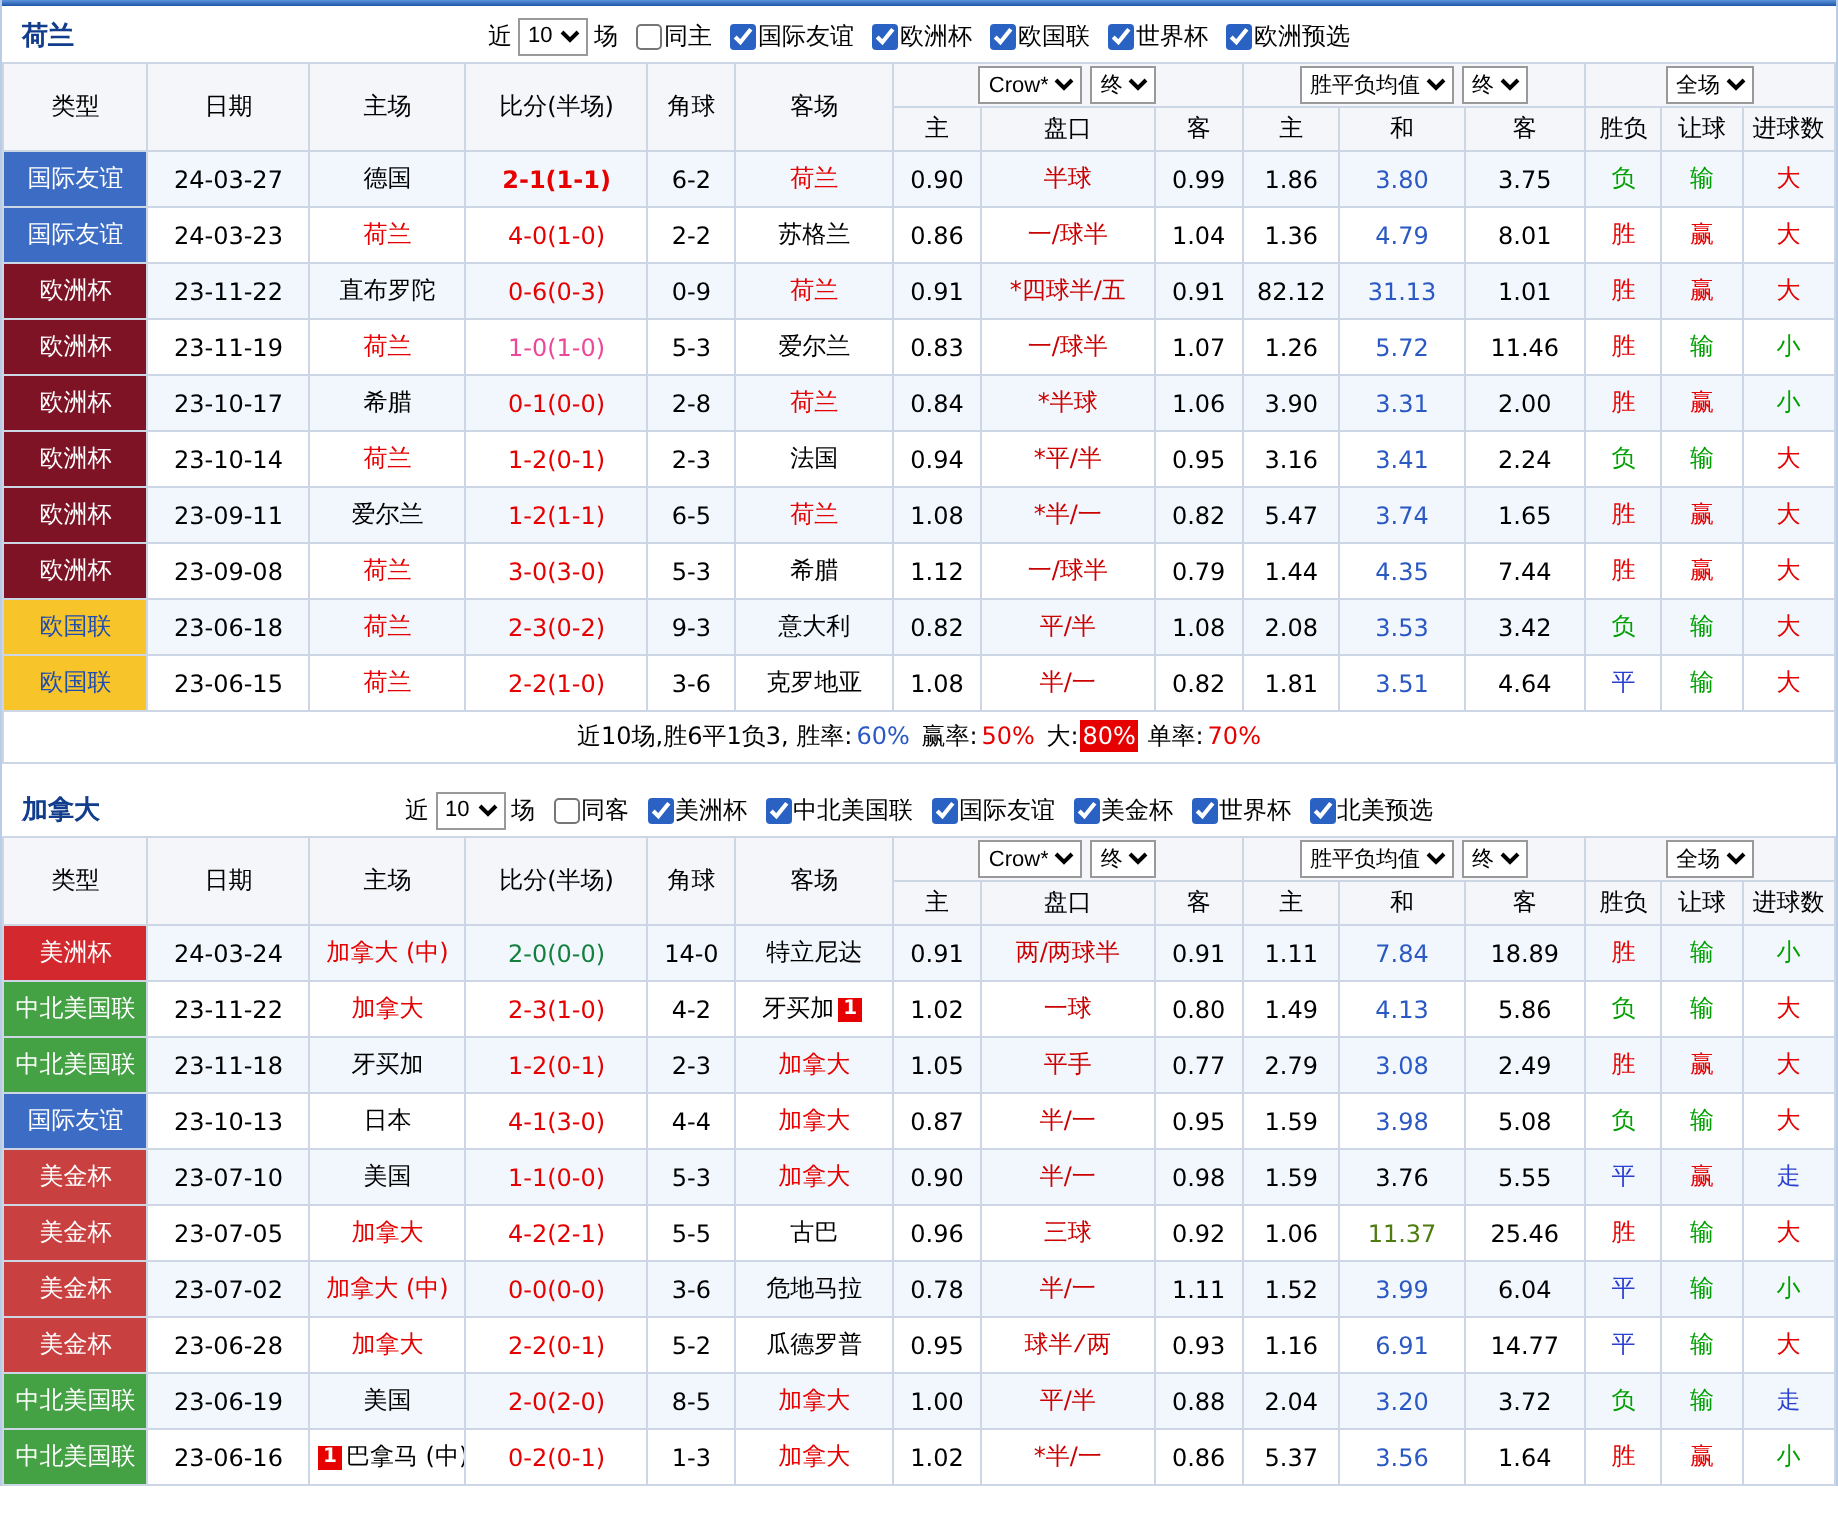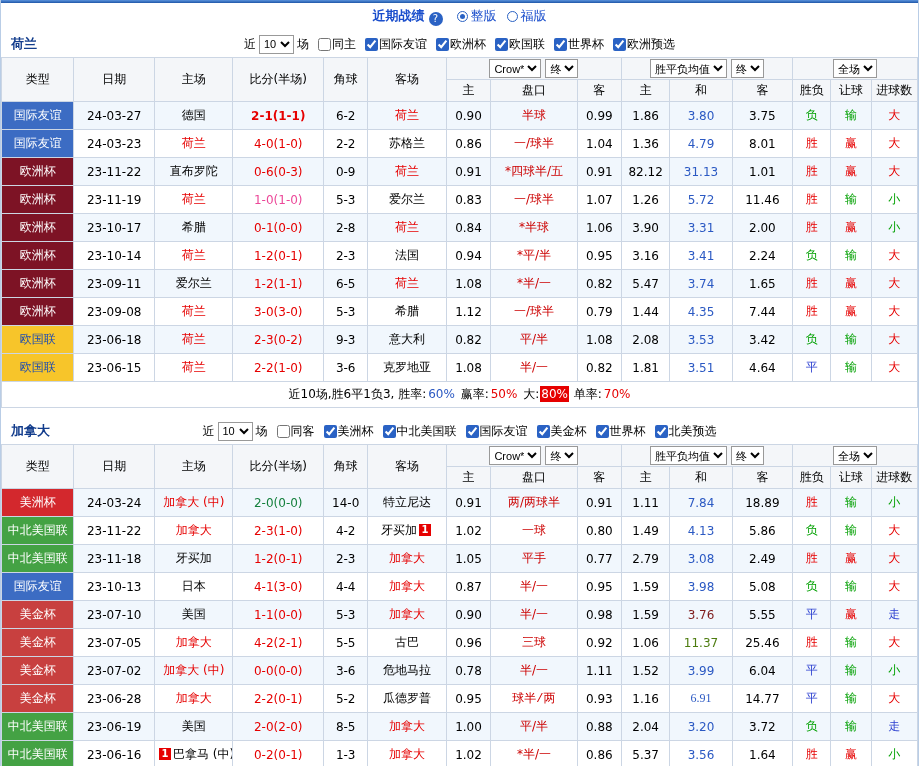--- a/index.html
+++ b/index.html
@@ -30,23 +30,20 @@
   .summary{height:25px;line-height:25px;text-align:center;border:1px solid #ccd6e4;border-top:none;font-size:12px;width:915px;box-sizing:content-box;}
   .summary .seg{padding:1px 1px;}
   .rc-badge{display:inline-block;min-width:10px;height:12px;background:#e60000;color:#fff;font-size:10px;line-height:12px;padding:0 1px;margin:0 2px;vertical-align:1px;font-weight:bold;}
 </style>
 </head>
 <body>
 
 <div class="page">
   <div class="top-accent"></div>
 
-  <div class="page-header">
-    <a class="page-title">近期战绩</a><span class="help-icon">?</span><span class="radio checked" id="radio-0"></span><span class="opt-label">整版</span><span class="radio" id="radio-1"></span><span class="opt-label">福版</span>
-  </div>
 
   <div id="sections">
       <div class="section">
         <div class="section-bar">
           <span class="team-name">荷兰</span>
           <span class="filters">
             <span>近</span>
             <select class="hdr-sel"><option>10</option></select>
             <span>场</span>
             <label class="chk">
@@ -444,21 +441,21 @@
               <td style="background: rgb(200, 64, 63); color: rgb(255, 255, 255);">美金杯</td>
               <td>23-07-10</td>
               <td><span style="color: rgb(0, 0, 0);">美国</span></td>
               <td style="color: rgb(230, 0, 0);">1-1(0-0)</td>
               <td>5-3</td>
               <td><span style="color: rgb(230, 0, 0);">加拿大</span></td>
               <td>0.90</td>
               <td style="color: rgb(204, 0, 0);">半/一</td>
               <td>0.98</td>
               <td>1.59</td>
-              <td style="color: #7f1d1d;">3.76</td>
+              <td style="color: #000000;">3.76</td>
               <td>5.55</td>
               <td style="color: rgb(43, 63, 208);">平</td>
               <td style="color: rgb(230, 0, 0);">赢</td>
               <td style="color: rgb(43, 63, 208);">走</td>
             </tr>
             <tr>
               <td style="background: rgb(200, 64, 63); color: rgb(255, 255, 255);">美金杯</td>
               <td>23-07-05</td>
               <td><span style="color: rgb(230, 0, 0);">加拿大</span></td>
               <td style="color: rgb(230, 0, 0);">4-2(2-1)</td>
@@ -495,21 +492,21 @@
               <td style="background: rgb(200, 64, 63); color: rgb(255, 255, 255);">美金杯</td>
               <td>23-06-28</td>
               <td><span style="color: rgb(230, 0, 0);">加拿大</span></td>
               <td style="color: rgb(230, 0, 0);">2-2(0-1)</td>
               <td>5-2</td>
               <td><span style="color: rgb(0, 0, 0);">瓜德罗普</span></td>
               <td>0.95</td>
               <td style="color: rgb(204, 0, 0); font-family: Liberation Mono, monospace;">球半/两</td>
               <td>0.93</td>
               <td>1.16</td>
-              <td style="color: rgb(43, 89, 195); font-family: Liberation Serif, serif;">6.91</td>
+              <td style="color: rgb(43, 89, 195);">6.91</td>
               <td>14.77</td>
               <td style="color: rgb(43, 63, 208);">平</td>
               <td style="color: rgb(0, 160, 0);">输</td>
               <td style="color: rgb(230, 0, 0);">大</td>
             </tr>
             <tr>
               <td style="background: rgb(68, 162, 68); color: rgb(255, 255, 255);">中北美国联</td>
               <td>23-06-19</td>
               <td><span style="color: rgb(0, 0, 0);">美国</span></td>
               <td style="color: rgb(230, 0, 0);">2-0(2-0)</td>

